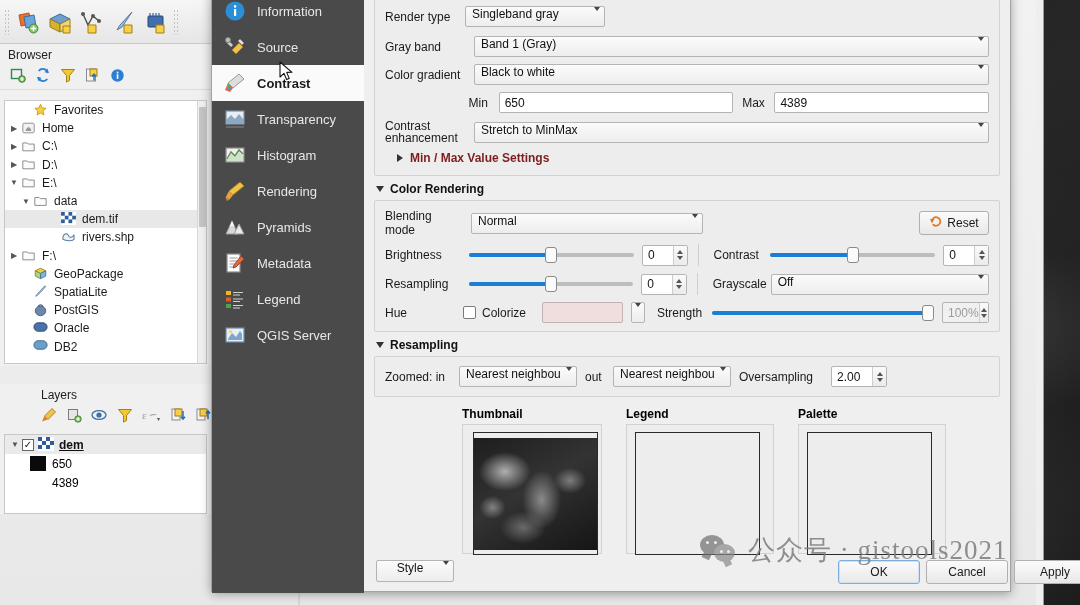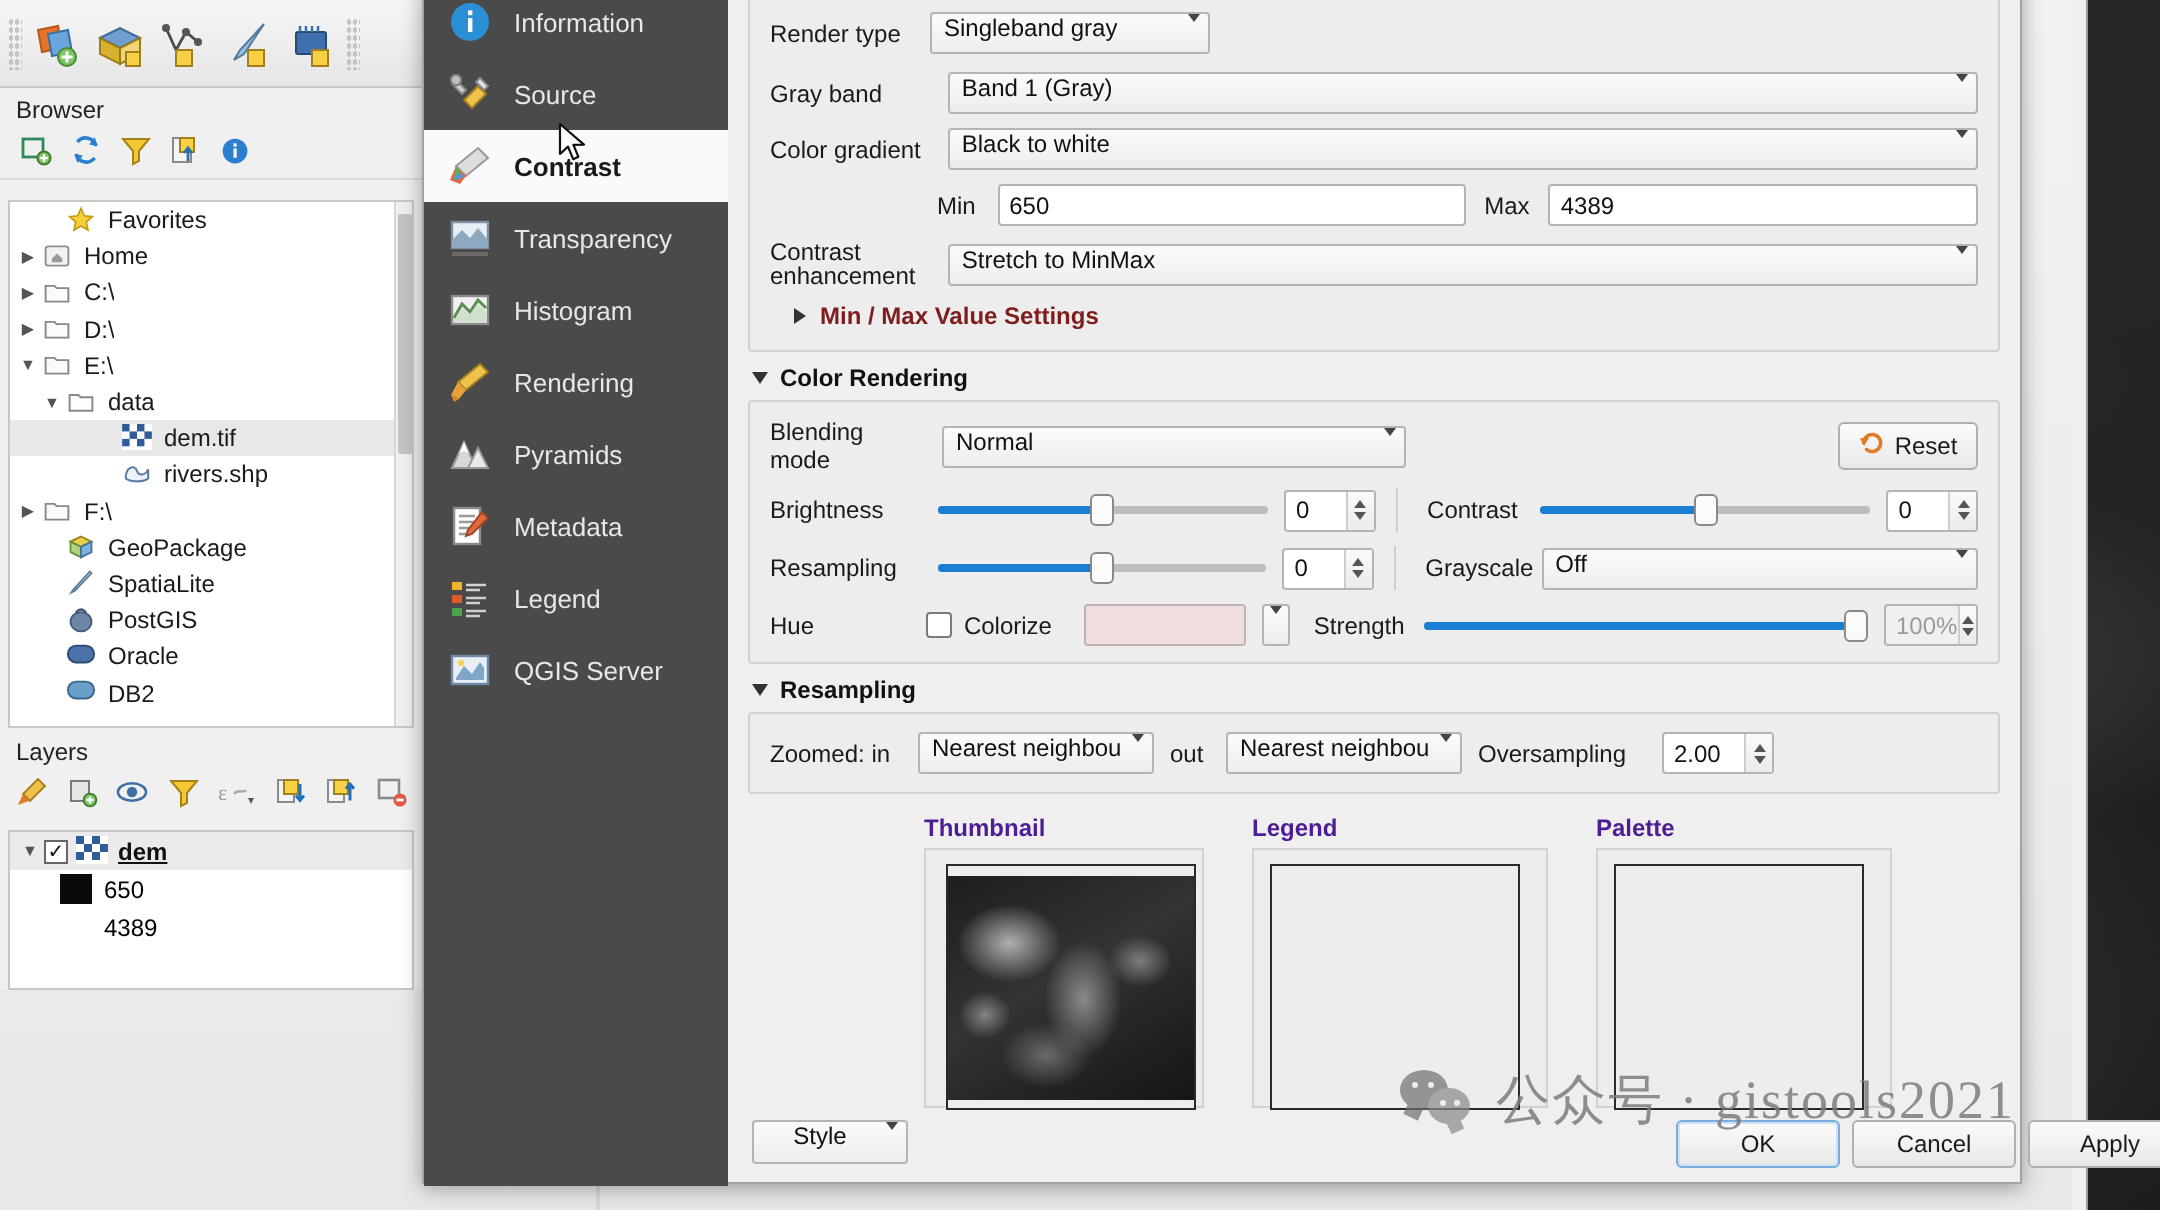--- a/index.html
+++ b/index.html
@@ -81,21 +81,21 @@
   .indent3 { padding-left:42px; }
   .scrollbar-v {
     position:absolute; right:0; top:0; bottom:0; width:9px; background:#f0f0f0;
     border-left:1px solid #d6d6d6;
   }
   .scrollbar-v .thumb{ position:absolute; top:6px; left:1px; width:7px; height:120px;
     background:#c4c4c4; border-radius:1px;}
 
   
   .layers-panel {
-    position:absolute; left:0; top:365px; width:215px; height:130px; background:#f0f0f0;
+    position:absolute; left:0; top:384px; width:215px; height:130px; background:#f0f0f0;padding-left:33px;
   }
   .layers-toolbar{ height:24px; display:flex; align-items:center; gap:9px; padding-left:8px;}
   .layers-tree{
     position:absolute; left:4px; top:50px; right:8px; bottom:0;
     background:#fff; border:1px solid #c7c7c7;
   }
   .layer-row{ display:flex; align-items:center; height:19px; font-size:12px; padding-left:3px;}
   .layer-row.sel{ background:#eaeaea; }
   .chkbox{ width:12px; height:12px; border:1px solid #666; background:#fff;
     display:flex;align-items:center;justify-content:center;font-size:10px;color:#111;
@@ -177,21 +177,21 @@
     border:1px solid #b0b0b0; border-radius:3px;
     display:flex; align-items:center; justify-content:center; gap:5px;
     font-size:12px; color:#1a1a1a;
   }
   .btn.default { border:1px solid #7aaddb; box-shadow: inset 0 0 0 1px #cfe2f5; }
 
   .chk {
     width:13px;height:13px;border:1px solid #7a7a7a;background:#fff;border-radius:2px;flex:0 0 13px;
   }
 
-  .preview-label{ font-weight:bold; font-size:12px; color:#4c1d95; margin-bottom:3px;}
+  .preview-label{ font-weight:bold; font-size:12px; color:#000000; margin-bottom:3px;}
   .preview-box{ border:1px solid #d2d2d2; background:#ededed; }
   .inner-white{ border:1px solid #2a2a2a; background:#ededed; }
 
   .thumb-img{
     background:
       radial-gradient(ellipse 40px 30px at 25% 30%, rgba(220,220,220,.75), transparent 65%),
       radial-gradient(ellipse 30px 45px at 55% 55%, rgba(200,200,200,.6), transparent 65%),
       radial-gradient(ellipse 25px 20px at 78% 38%, rgba(190,190,190,.55), transparent 65%),
       radial-gradient(ellipse 35px 25px at 40% 80%, rgba(170,170,170,.5), transparent 65%),
       radial-gradient(ellipse 20px 18px at 15% 62%, rgba(210,210,210,.5), transparent 65%),

